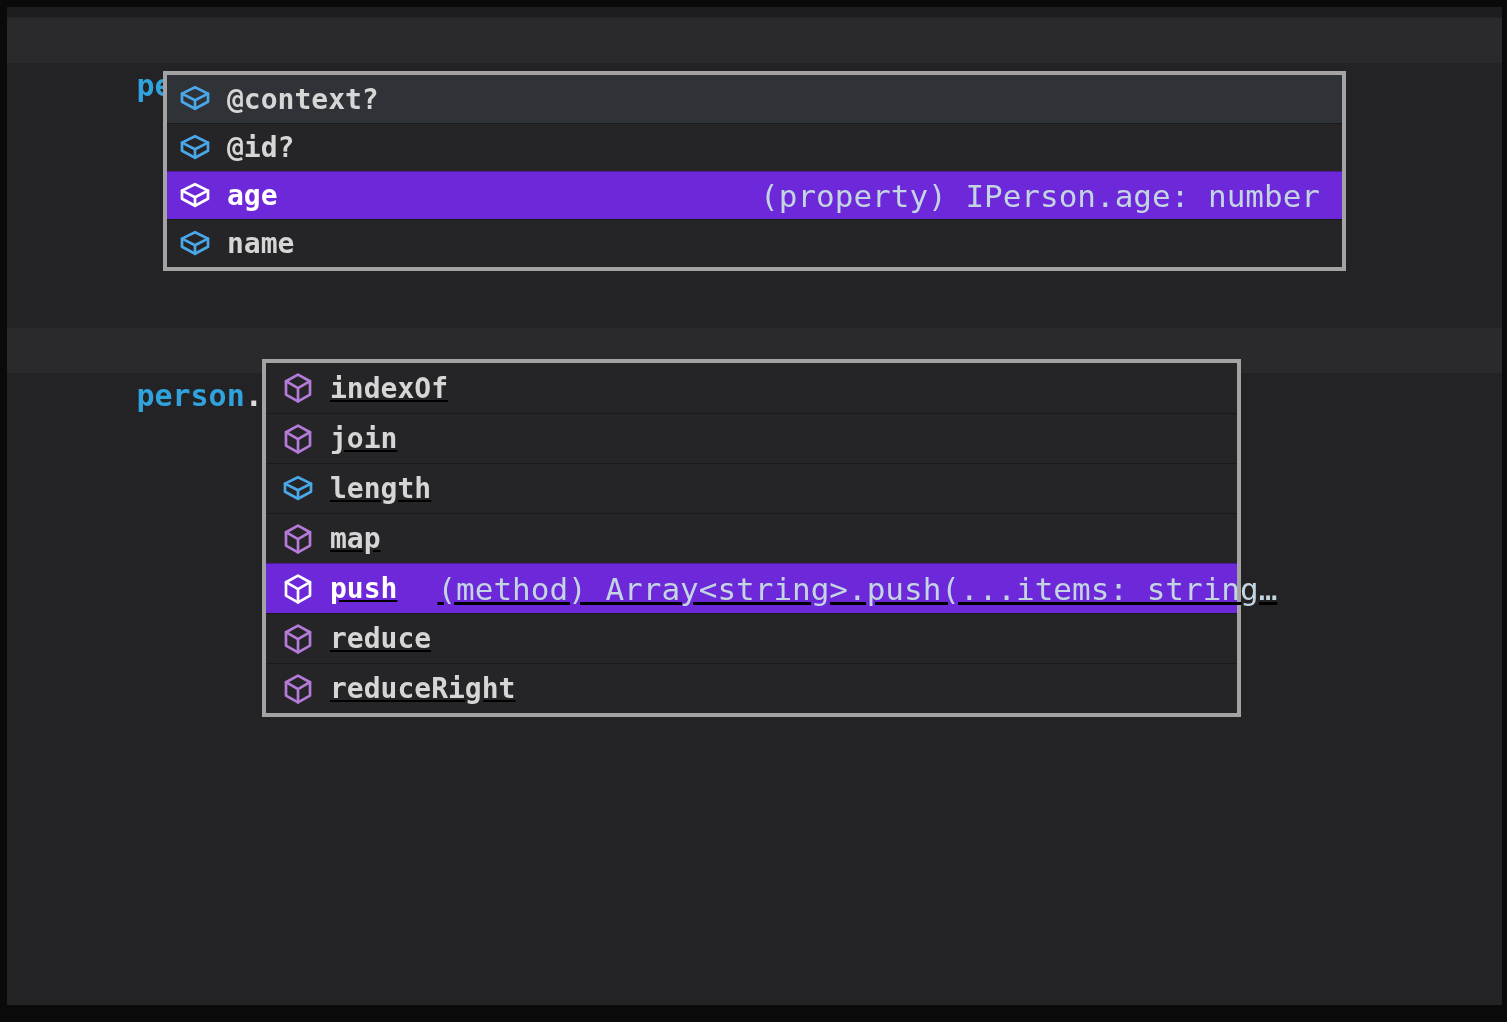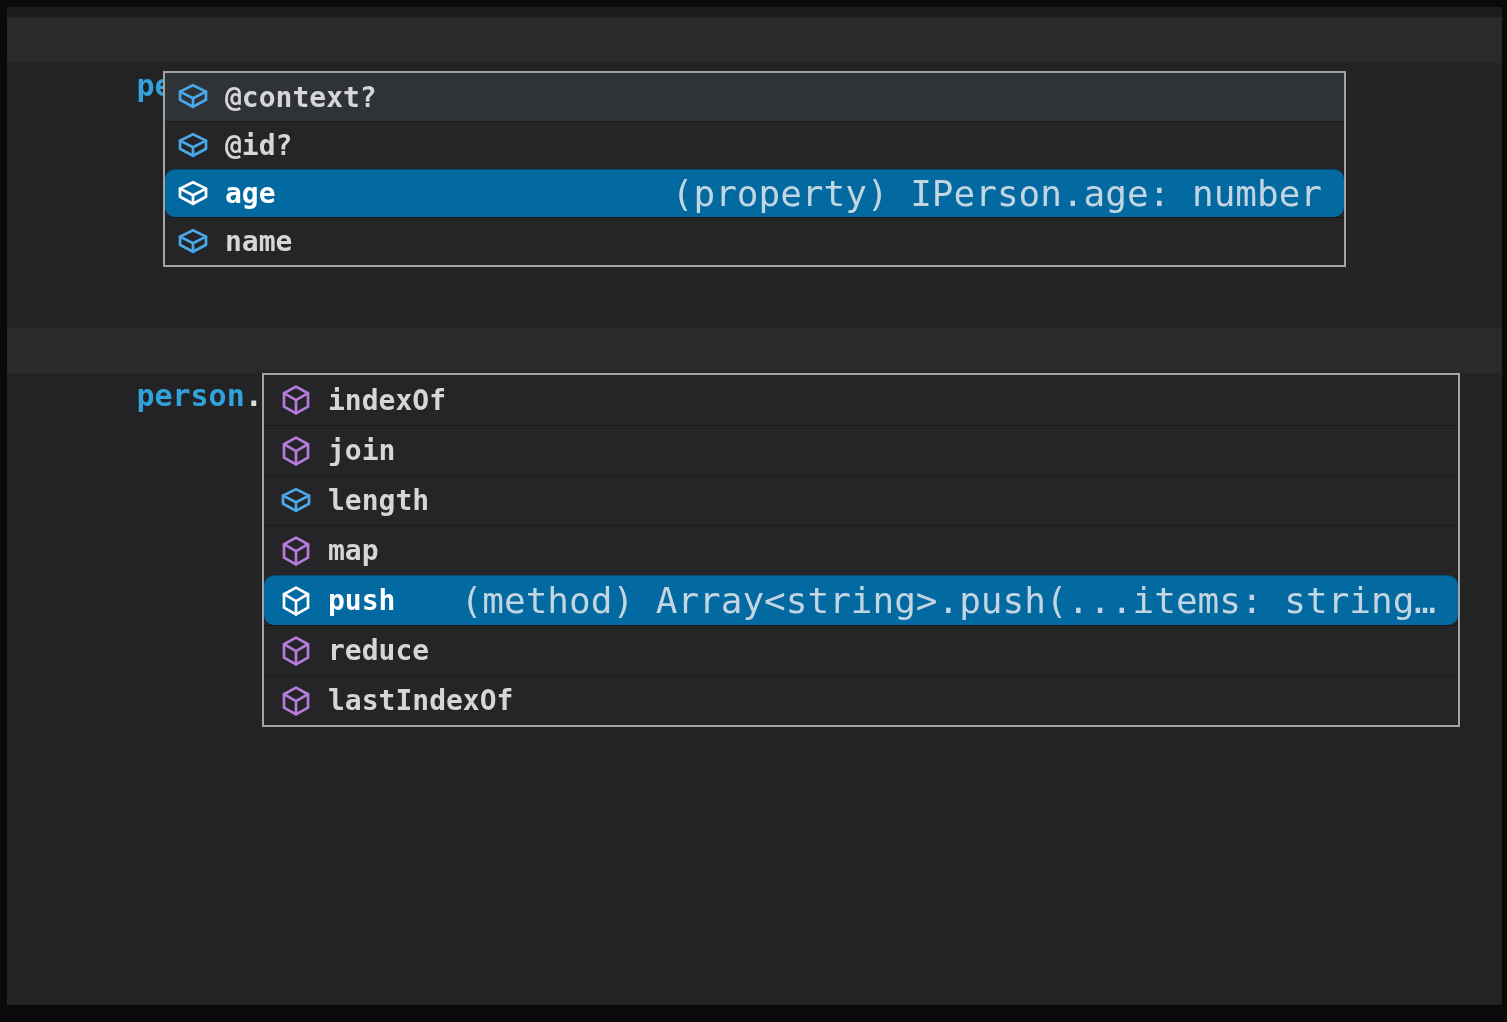--- a/index.html
+++ b/index.html
@@ -21,42 +21,42 @@
   #line1{top:11px;}
   #line2{top:321px;}
   .tok{position:relative;display:inline-block;}
   .tok-var{color:#31a3dc;}
   .tok-prop{color:#8ccdef;}
   .tok-punct{color:#dcdcdc;}
   .squiggle{position:absolute;left:0;bottom:-2px;width:18px;height:8px;}
   .squiggle path{stroke:#e8382f;stroke-width:2.2;fill:none;}
 
   .suggest{
-    position:absolute;background:#252528;border:2px solid #a3a3a3;
+    position:absolute;background:#252528;border:4px solid #a3a3a3;
     box-sizing:border-box;z-index:3;
   }
   .suggest1{left:156px;top:64px;width:1183px;}
-  .suggest2{left:255px;top:366px;width:1198px;}
+  .suggest2{left:255px;top:352px;width:979px;text-decoration:underline;}
   .srow{
     display:flex;align-items:center;box-sizing:border-box;
     padding:0 22px 0 12px;border-top:1px solid rgba(0,0,0,0.28);
   }
   .srow:first-child{border-top:none;}
   .suggest1 .srow{height:48px;}
   .suggest2 .srow{height:50px;padding-left:16px;}
   .srow.hover{background:#2f3237;}
-  .srow.selected{background:#0369a1;border-radius:10px;}
+  .srow.selected{background:#6d28d9;}
   .sym{width:32px;height:32px;flex:0 0 32px;margin-right:16px;}
   .sym path{fill:none;stroke-width:1.35;stroke-linejoin:round;stroke-linecap:round;}
   .sym-field path{stroke:#4aa7e8;}
   .sym-method path{stroke:#b57bd9;}
   .srow.selected .sym path{stroke:#ffffff;}
   .slabel{font-size:28px;font-weight:bold;color:#d6d6d6;white-space:pre;}
   .srow.selected .slabel{color:#ffffff;}
-  .sdetail{margin-left:auto;font-size:36px;color:#c4d5e2;white-space:pre;padding-left:40px;}
+  .sdetail{margin-left:auto;font-size:31px;color:#c4d5e2;white-space:pre;padding-left:40px;}
 </style>
 </head>
 <body>
 
 <div class="screen">
   <div class="editor">
     <div class="strip-top"></div>
     <div class="band band1"></div>
     <div class="band band2"></div>
 
@@ -149,17 +149,17 @@
             <path d="M8 1.3 L14 4.6 L14 11.3 L8 14.7 L2 11.3 L2 4.6 Z"></path>
             <path d="M2 4.6 L8 8.1 L14 4.6 M8 8.1 L8 14.7"></path>
           </svg>
           <span class="slabel">reduce</span>
         </div>
         <div class="srow" role="option">
           <svg viewBox="0 0 16 16" class="sym sym-method">
             <path d="M8 1.3 L14 4.6 L14 11.3 L8 14.7 L2 11.3 L2 4.6 Z"></path>
             <path d="M2 4.6 L8 8.1 L14 4.6 M8 8.1 L8 14.7"></path>
           </svg>
-          <span class="slabel">lastIndexOf</span>
+          <span class="slabel">reduceRight</span>
         </div>
       </div>
   </div>
 </div>
 
 </body></html>

